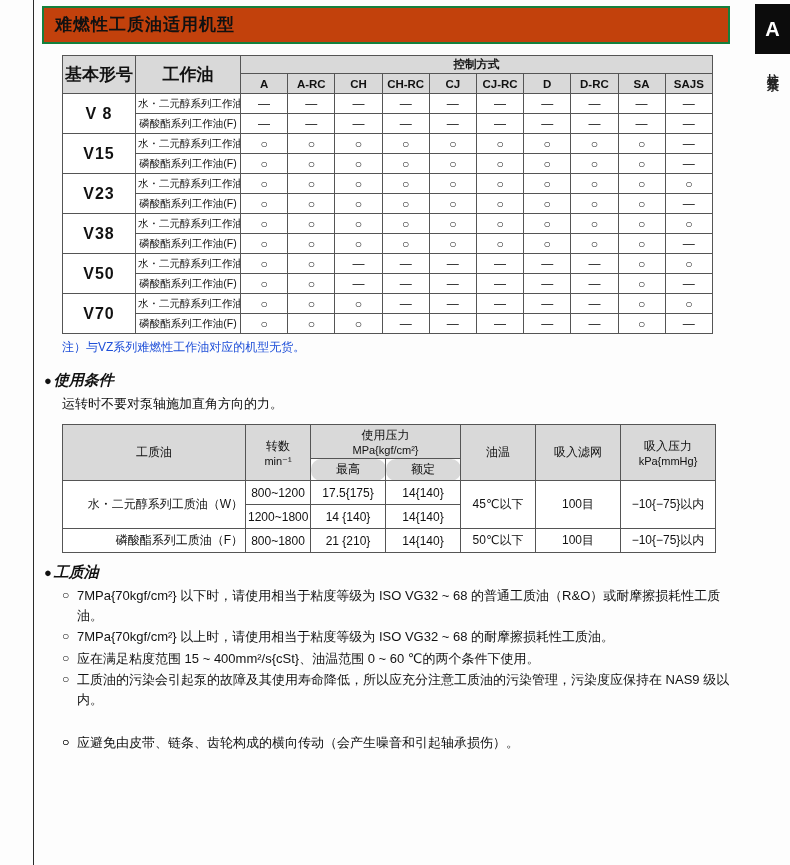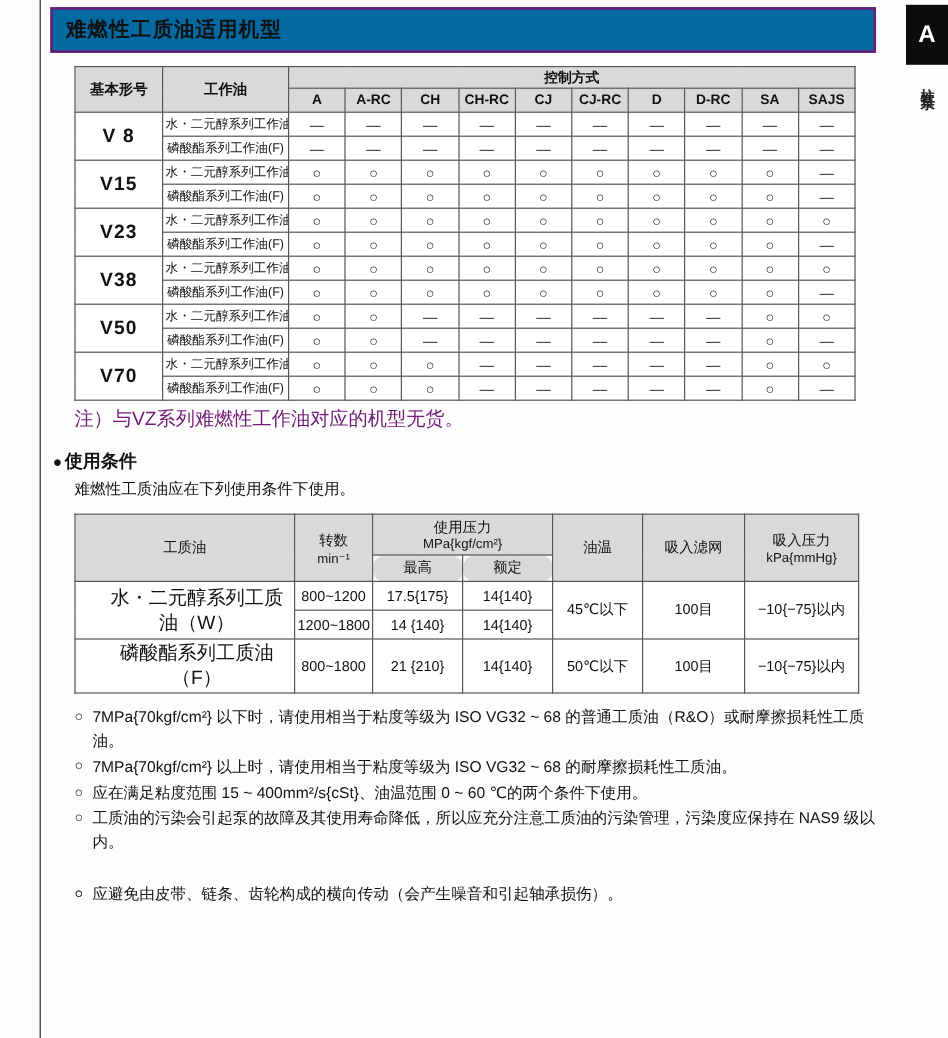--- a/index.html
+++ b/index.html
@@ -10,48 +10,48 @@
 
   
   .sidebar { position:absolute; right:0; top:4px; width:42px; }
   .side-tab { width:35px; height:50px; margin-left:7px; background:#0c0c0c; color:#fff;
               font-size:20px; font-weight:bold; text-align:center; line-height:50px; }
   .side-label { writing-mode:vertical-rl; text-orientation:upright; font-size:12px; font-weight:bold;
                 letter-spacing:4px; margin:9px 0 0 16px; color:#222; }
 
   main { position:absolute; left:42px; top:6px; width:688px; }
 
-  .title-box { border:2px solid #701a75; background:#0369a1; font-size:17px; font-weight:bold;
+  .title-box { border:2px solid #15803d; background:#c2410c; font-size:17px; font-weight:bold;
                padding:5px 11px 6px 11px; letter-spacing:1px; }
 
   
   table { border-collapse:collapse; }
   .models { margin:11px 0 0 20px; width:650px; table-layout:fixed; border:1.5px solid #333; }
   .models th, .models td { border:1px solid #555; }
-  .models th { background:#d9d9d9; font-size:12px; font-weight:bold; padding:1px 0; }
+  .models th { background:#d9d9d9; font-size:17px; font-weight:bold; padding:1px 0; }
   .models .ctrl-head { height:16px; font-size:11.5px;margin-left:38px; }
   .models .col-head { height:20px; font-size:11.5px; }
   .models td { height:20px; text-align:center; background:#fff; }
   .model-cell { font-weight:bold; font-size:16px; letter-spacing:1px; }
   .oil-cell { font-size:10.5px; padding:0 2px; white-space:nowrap; overflow:hidden; }
   .mark-cell { font-size:12px; color:#222; }
 
-  .note { margin:5px 0 0 20px; font-size:16px; color:#701a75; }
-
-  .bullet-heading { margin:15px 0 0 2px; font-size:15px; font-weight:bold; }
+  .note { margin:5px 0 0 20px; font-size:12px; color:#1d4ed8; }
+
+  .bullet-heading { margin:15px 0 0 2px; font-size:15px; font-weight:bold;font-style:italic; }
   .bullet-heading .dot { font-size:13px; margin-right:2px; }
   .intro { margin:5px 0 0 20px; font-size:13px; }
 
   
   .cond { margin:11px 0 0 20px; width:653px; table-layout:fixed; border:1.5px solid #333; }
   .cond th, .cond td { border:1px solid #555; background:#fff; }
   .cond th { background:#d9d9d9; font-size:12px; font-weight:normal; padding:2px; }
   .cond .subhead { height:18px;border-radius:10px; }
   .cond td { font-size:12px; text-align:center; height:24px; padding:1px 2px; }
-  .cond .oil-name { text-align:center; padding-left:22px; font-size:16px; }
+  .cond .oil-name { text-align:right; padding-left:22px; font-size:12px; }
   .unit { display:block; font-size:11px; }
 
   
   .op-wrap { margin-top:10px; }
   .op-section { margin-top:10px; }
   .op-section + .op-section { margin-top:24px; }
   .op-items { margin:4px 0 0 20px; }
   .op-item { margin-top:2px; }
   .op-line { position:relative; padding-left:15px; font-size:13px; line-height:1.5; }
   .op-line .circle-bullet { position:absolute; left:0; top:0; font-size:12px; }
@@ -260,21 +260,21 @@
             <td class="mark-cell">—</td>
           </tr>
         </tbody>
     </table>
 
     <div class="note">注）与VZ系列难燃性工作油对应的机型无货。</div>
 
     <div class="bullet-heading">
       <span class="dot">●</span><span>使用条件</span>
     </div>
-    <p class="intro">难燃性工质油应在下列使用条件下使用。</p>
+    <p class="intro">运转时不要对泵轴施加直角方向的力。</p>
 
     <table class="cond">
       <colgroup>
         <col style="width:183px">
           <col style="width:65px">
           <col style="width:75px">
           <col style="width:75px">
         <col style="width:75px">
           <col style="width:85px">
           <col style="width:95px">
@@ -325,20 +325,21 @@
           <td>50℃以下</td>
           <td>100目</td>
           <td>−10{−75}以内</td>
         </tr>
       </tbody>
     </table>
 
 
     <div id="op-sections" class="op-wrap">
         <section class="op-section">
+          <div class="bullet-heading" style="margin-top: 0px;"><span class="dot">●</span><span>工质油</span></div>
           <div class="op-items">
             <div class="op-item">
               <div class="op-line"><span class="circle-bullet">○</span><span>7MPa{70kgf/cm²} 以下时，请使用相当于粘度等级为 ISO VG32 ~ 68 的普通工质油（R&amp;O）或耐摩擦损耗性工质油。</span></div>
             </div>
             <div class="op-item">
               <div class="op-line"><span class="circle-bullet">○</span><span>7MPa{70kgf/cm²} 以上时，请使用相当于粘度等级为 ISO VG32 ~ 68 的耐摩擦损耗性工质油。</span></div>
             </div>
             <div class="op-item">
               <div class="op-line"><span class="circle-bullet">○</span><span>应在满足粘度范围 15 ~ 400mm²/s{cSt}、油温范围 0 ~ 60 ℃的两个条件下使用。</span></div>
             </div>

